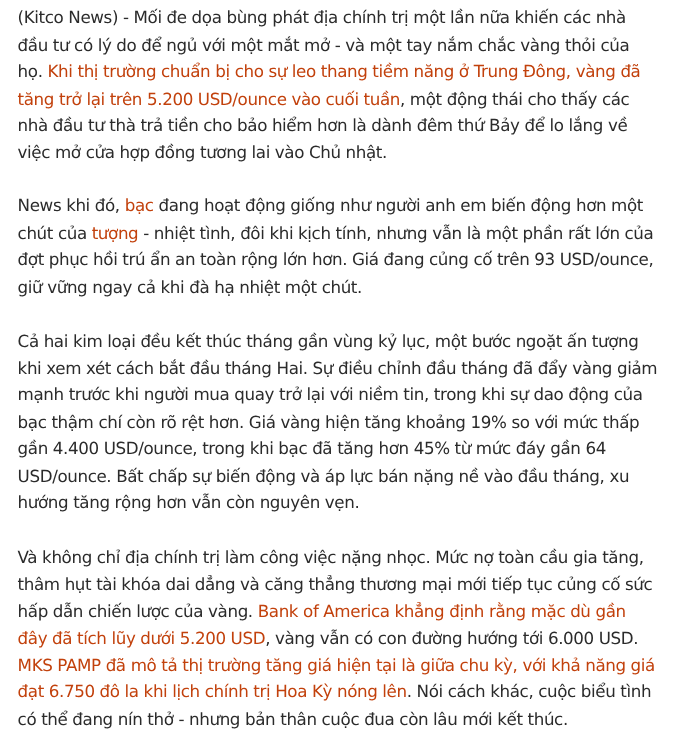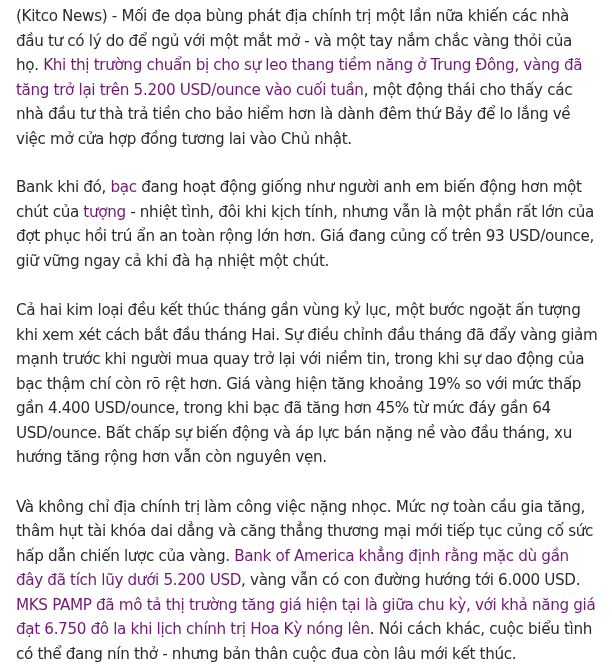--- a/index.html
+++ b/index.html
@@ -7,31 +7,31 @@
   .article {
     padding: 4px 14px 0 16px;
     font-family: "DejaVu Sans", sans-serif;
     font-size: 15.2px;
     line-height: 24.5px;
     color: #2b2b2b;
     letter-spacing: -0.35px;
   }
   .article p { margin: 0 0 25px 0; }
   .article p.p1 { margin-bottom: 24px; }
-  a.lnk { color: #701a75; text-decoration: none; }
+  a.lnk { color: #c2410c; text-decoration: none; }
 </style>
 </head>
 <body>
 
 <div class="article">
   <p class="p1">
     <span>(Kitco News) - Mối đe dọa bùng phát địa chính trị một lần nữa khiến các nhà đầu tư có lý do để ngủ với một mắt mở - và một tay nắm chắc vàng thỏi của họ.  </span><a class="lnk">Khi thị trường chuẩn bị cho sự leo thang tiềm năng ở Trung Đông, vàng đã tăng trở lại trên 5.200 USD/ounce vào cuối tuần</a><span>, một động thái cho thấy các nhà đầu tư thà trả tiền cho bảo hiểm hơn là dành đêm thứ Bảy để lo lắng về việc mở cửa hợp đồng tương lai vào Chủ nhật.</span>
   </p>
   <p>
-    <span> Bank khi đó, </span><a class="lnk">bạc</a><span> đang hoạt động giống như người anh em biến động hơn một chút của </span><a class="lnk">tượng</a><span> - nhiệt tình, đôi khi kịch tính, nhưng vẫn là một phần rất lớn của đợt phục hồi trú ẩn an toàn rộng lớn hơn. Giá đang củng cố trên 93 USD/ounce, giữ vững ngay cả khi đà hạ nhiệt một chút.</span>
+    <span> News khi đó, </span><a class="lnk">bạc</a><span> đang hoạt động giống như người anh em biến động hơn một chút của </span><a class="lnk">tượng</a><span> - nhiệt tình, đôi khi kịch tính, nhưng vẫn là một phần rất lớn của đợt phục hồi trú ẩn an toàn rộng lớn hơn. Giá đang củng cố trên 93 USD/ounce, giữ vững ngay cả khi đà hạ nhiệt một chút.</span>
   </p>
   <p>
     <span>Cả hai kim loại đều kết thúc tháng gần vùng kỷ lục, một bước ngoặt ấn tượng khi xem xét cách bắt đầu tháng Hai. Sự điều chỉnh đầu tháng đã đẩy vàng giảm mạnh trước khi người mua quay trở lại với niềm tin, trong khi sự dao động của bạc thậm chí còn rõ rệt hơn. Giá vàng hiện tăng khoảng 19% so với mức thấp gần 4.400 USD/ounce, trong khi bạc đã tăng hơn 45% từ mức đáy gần 64 USD/ounce. Bất chấp sự biến động và áp lực bán nặng nề vào đầu tháng, xu hướng tăng rộng hơn vẫn còn nguyên vẹn.</span>
   </p>
   <p>
     <span>Và không chỉ địa chính trị làm công việc nặng nhọc. Mức nợ toàn cầu gia tăng, thâm hụt tài khóa dai dẳng và căng thẳng thương mại mới tiếp tục củng cố sức hấp dẫn chiến lược của vàng. </span><a class="lnk">Bank of America khẳng định rằng mặc dù gần đây đã tích lũy dưới 5.200 USD</a><span>, vàng vẫn có con đường hướng tới 6.000 USD. </span><a class="lnk">MKS PAMP đã mô tả thị trường tăng giá hiện tại là giữa chu kỳ, với khả năng giá đạt 6.750 đô la khi lịch chính trị Hoa Kỳ nóng lên</a><span>. Nói cách khác, cuộc biểu tình có thể đang nín thở - nhưng bản thân cuộc đua còn lâu mới kết thúc.</span>
   </p>
 </div>
 
 </body></html>

